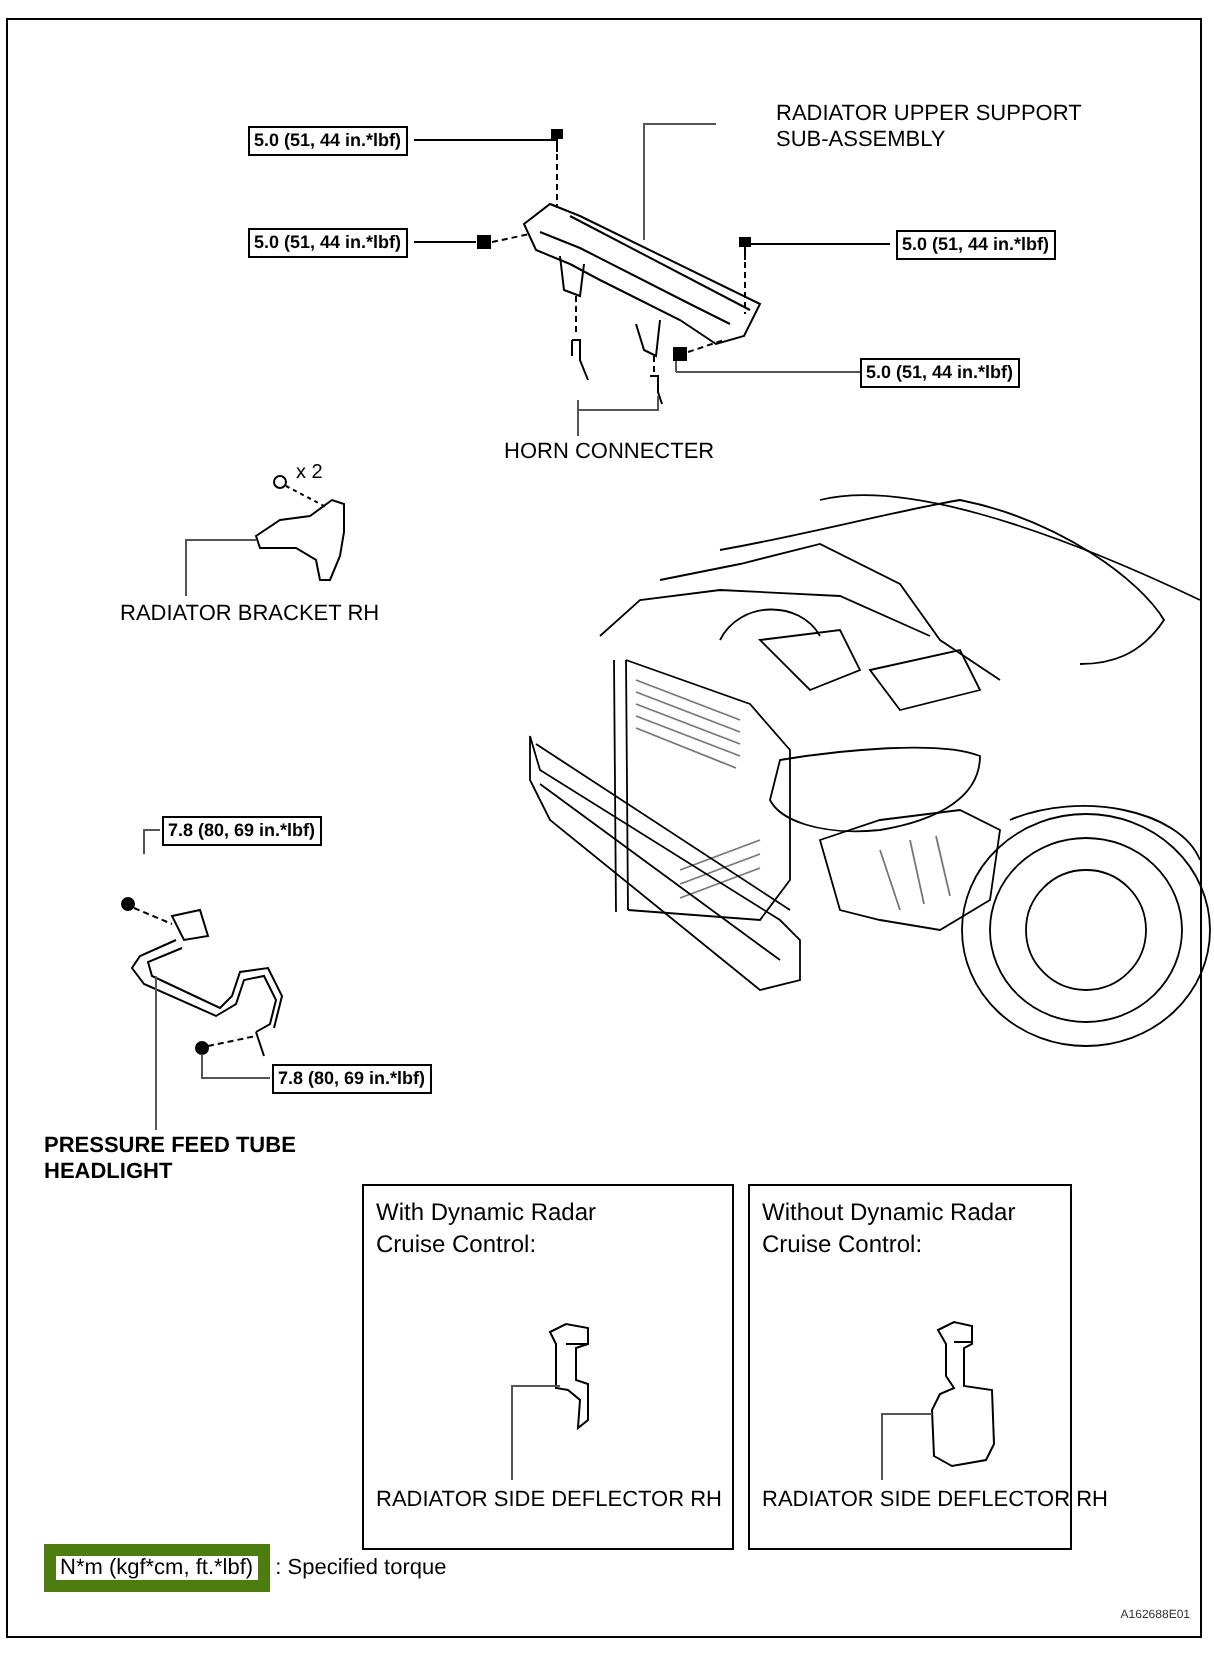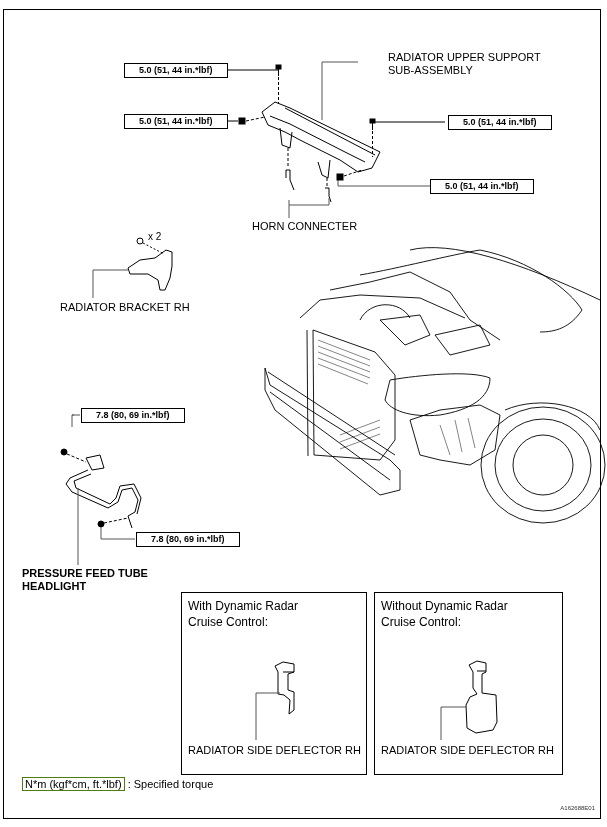--- a/index.html
+++ b/index.html
@@ -3,26 +3,26 @@
 <meta charset="utf-8">
 <style>
   html, body { margin:0; padding:0; background:#ffffff; }
   body { width:607px; height:827px; position:relative; overflow:hidden;
          font-family:"Liberation Sans", sans-serif; color:#000; }
   .frame { position:absolute; left:3px; top:9px; width:598px; height:810px;
            border:1.5px solid #000; box-sizing:border-box; }
   svg.art { position:absolute; left:0; top:0; }
   .lbl { position:absolute; font-size:11px; line-height:13px; white-space:nowrap; }
   .torque { position:absolute; font-size:9px; font-weight:bold; line-height:11px;
-            border:1px solid #000; padding:1px 14px; background:#fff; white-space:nowrap; }
+            border:1px solid #000; padding:1px 2px; background:#fff; white-space:nowrap; }
   .variant-box { position:absolute; top:592px; height:183px; border:1px solid #000;
                  box-sizing:border-box; }
   .variant-title { position:absolute; left:6px; top:5px; font-size:12px; line-height:16px; }
   .legend { position:absolute; left:22px; top:777px; font-size:11px; line-height:14px; }
-  .legend-box { border:1px solid #4d7c0f; padding:0 2px; }
+  .legend-box { border:6px solid #4d7c0f; padding:0 2px; }
   .ref { position:absolute; right:12px; top:805px; font-size:6px; color:#333; }
 </style>
 </head>
 <body>
 
 <div class="frame"></div>
 
 <svg class="art" width="607" height="827" viewBox="0 0 607 827" fill="none" stroke="#000" stroke-width="1">
 
   <line x1="207" y1="70" x2="278" y2="70"></line>
@@ -158,21 +158,21 @@
 <div class="torque" style="left:81px;top:408px;">7.8 (80, 69 in.*lbf)</div>
 <div class="torque" style="left:136px;top:532px;">7.8 (80, 69 in.*lbf)</div>
 
 <div class="variant-box" style="left:181px;width:186px;">
   <div class="variant-title">
     <div>With Dynamic Radar</div>
     <div>Cruise Control:</div>
   </div>
   <div class="lbl" style="left:6px;top:151px;">RADIATOR SIDE DEFLECTOR RH</div>
 </div>
-<div class="variant-box" style="left:374px;width:189px;">
+<div class="variant-box" style="left:374px;width:162px;">
   <div class="variant-title">
     <div>Without Dynamic Radar</div>
     <div>Cruise Control:</div>
   </div>
   <div class="lbl" style="left:6px;top:151px;">RADIATOR SIDE DEFLECTOR RH</div>
 </div>
 
 <div class="legend">
   <span class="legend-box">N*m (kgf*cm, ft.*lbf)</span>
   <span>: Specified torque</span>

